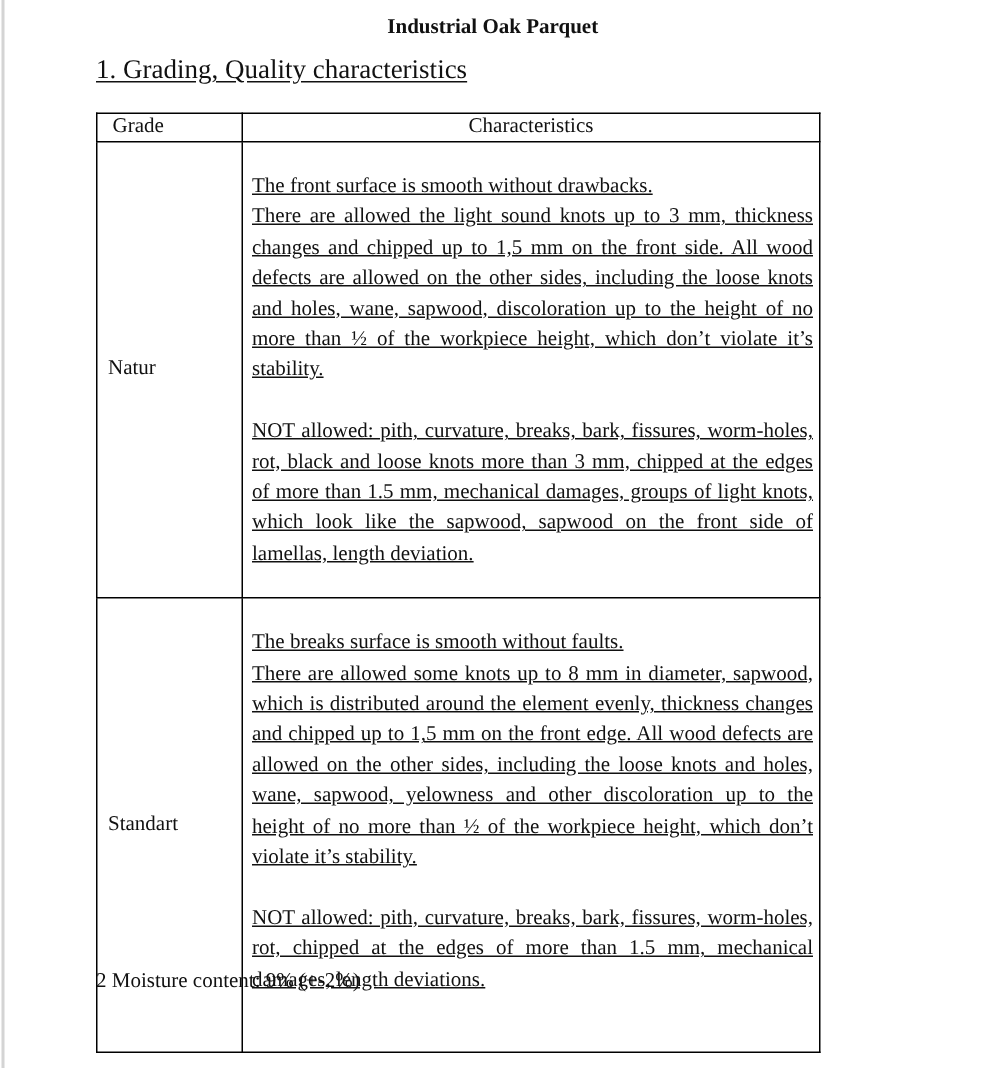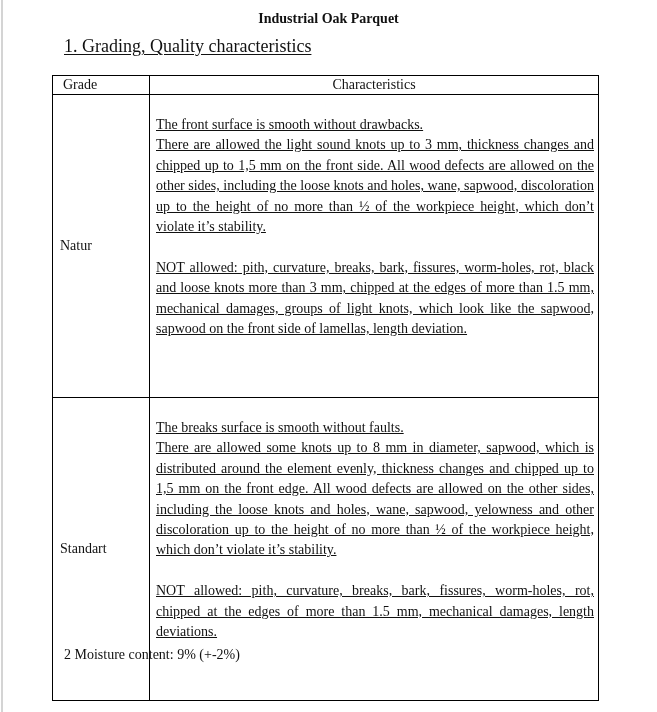--- a/index.html
+++ b/index.html
@@ -37,23 +37,23 @@
       position: absolute;
       left: 64px;
       top: 37px;
       font-size: 18px;
       line-height: 18px;
       text-decoration: underline;
       text-underline-offset: 2px;
     }
     table.grades {
       position: absolute;
-      left: 52px;
+      left: 64px;
       top: 75px;
-      width: 547px;
+      width: 483px;
       border-collapse: collapse;
       font-size: 14px;
     }
     table.grades th,
     table.grades td {
       border: 1.5px solid #000000;
       padding: 0;
     }
     table.grades th {
       font-weight: normal;

